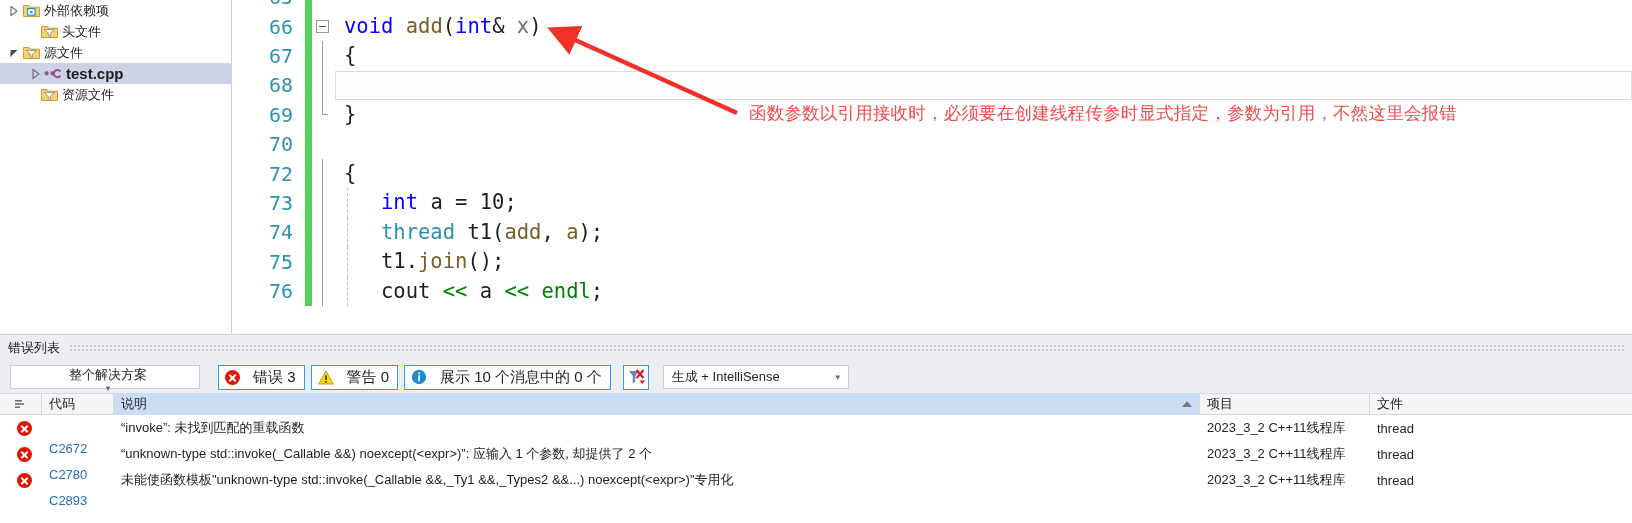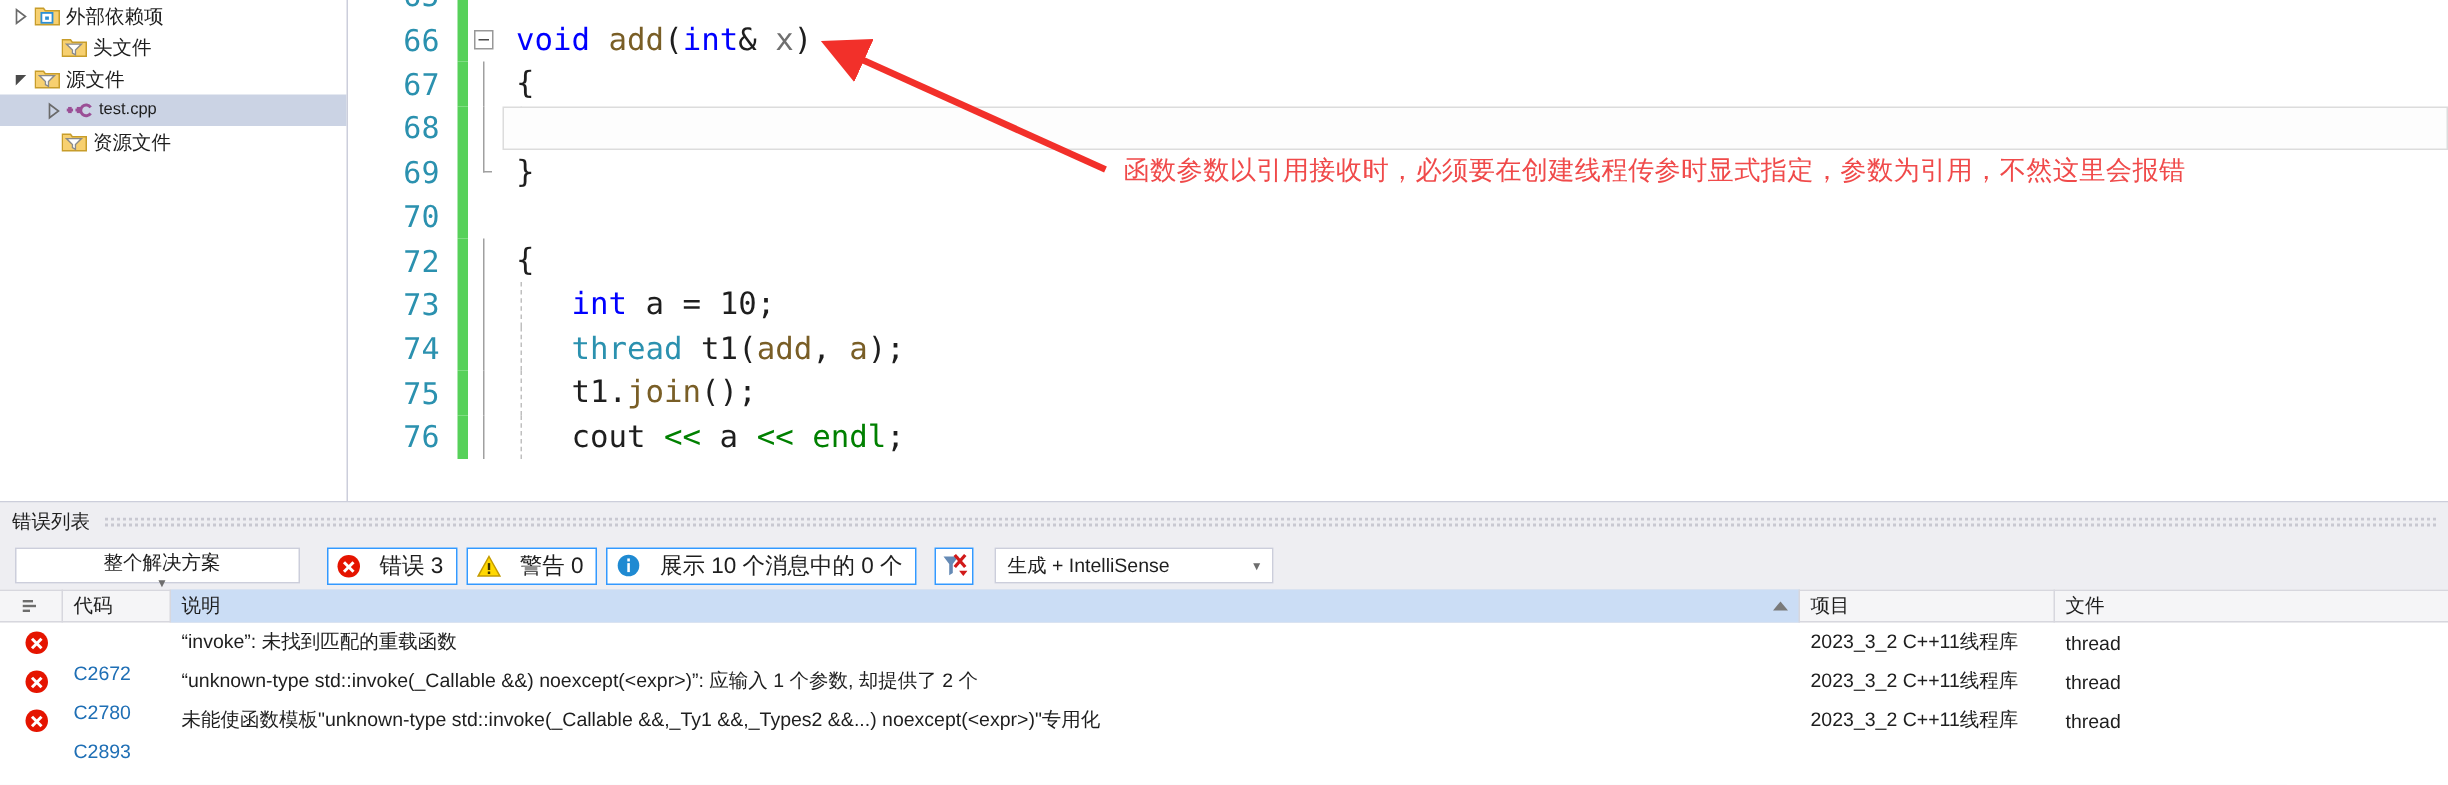--- a/index.html
+++ b/index.html
@@ -47,21 +47,21 @@
     flex: 0 0 16px;
   }
   .tree-expander svg { display: block; }
   .tree-icon {
     width: 18px; height: 18px;
     flex: 0 0 18px;
     display: flex; align-items: center; justify-content: center;
     margin-right: 4px;
   }
   .tree-label { font-size: 13px; line-height: 1; }
-  .tree-label.cpp { font-size: 11px; color: #1e1e1e; }
+  .tree-label.cpp { font-size: 15px; color: #1e1e1e; font-weight: bold; }
 
   
   .editor {
     position: absolute; left: 233px; top: 0;
     width: 1399px; height: 334px;
     background: #ffffff;
     overflow: hidden;
   }
   .ed-line {
     position: relative;

